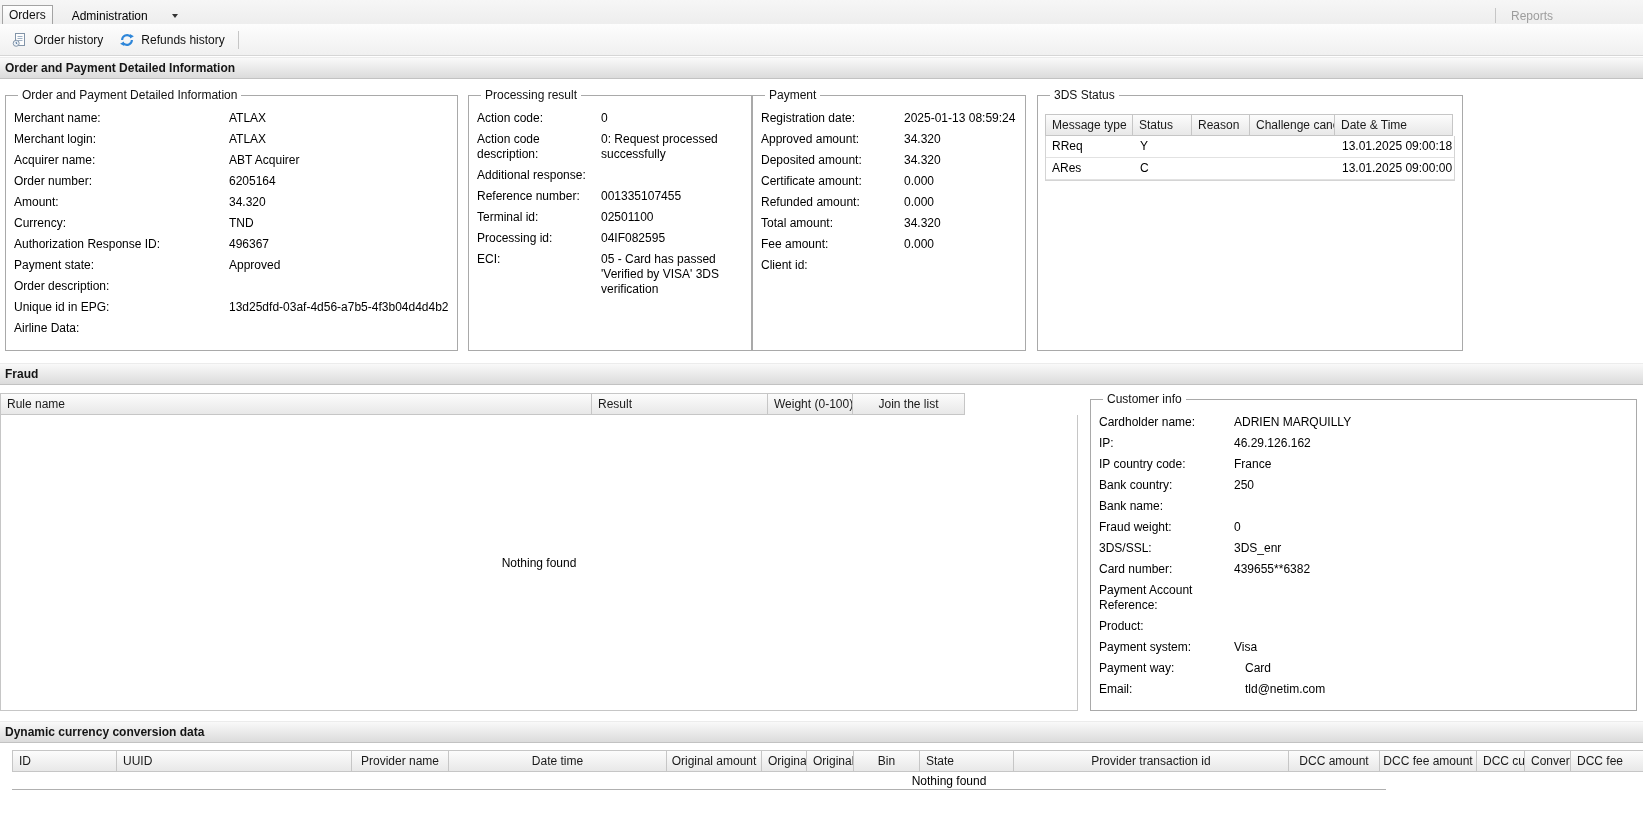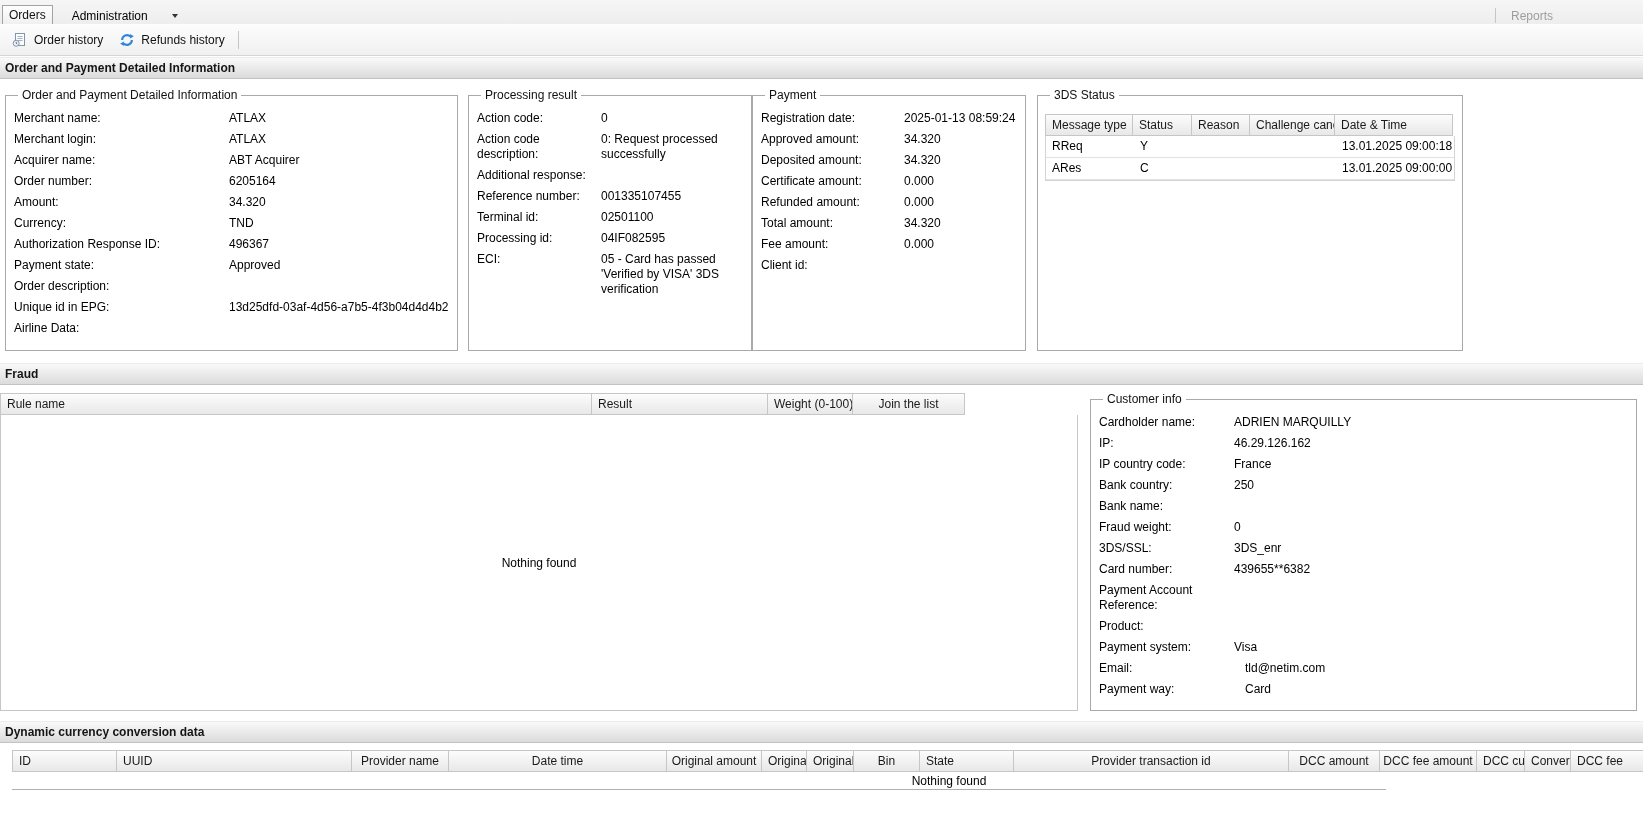--- a/index.html
+++ b/index.html
@@ -338,26 +338,26 @@
       </div>
       <div class="f-row">
         <div class="f-lbl">Product:</div>
         <div class="f-val"></div>
       </div>
       <div class="f-row">
         <div class="f-lbl">Payment system:</div>
         <div class="f-val">Visa</div>
       </div>
       <div class="f-row">
+        <div class="f-lbl">Payment way:</div>
+        <div class="f-val indent">Card</div>
+      </div>
+      <div class="f-row">
         <div class="f-lbl">Email:</div>
         <div class="f-val indent">tld@netim.com</div>
-      </div>
-      <div class="f-row">
-        <div class="f-lbl">Payment way:</div>
-        <div class="f-val indent">Card</div>
       </div>
     </div>
 </fieldset>
 
 <div class="dcc-table">
   <div class="t-head">
       <div class="th" style="width: 105px;">ID</div>
       <div class="th" style="width: 235px;">UUID</div>
       <div class="th c" style="width: 97px;">Provider name</div>
       <div class="th c" style="width: 218px;">Date time</div>

